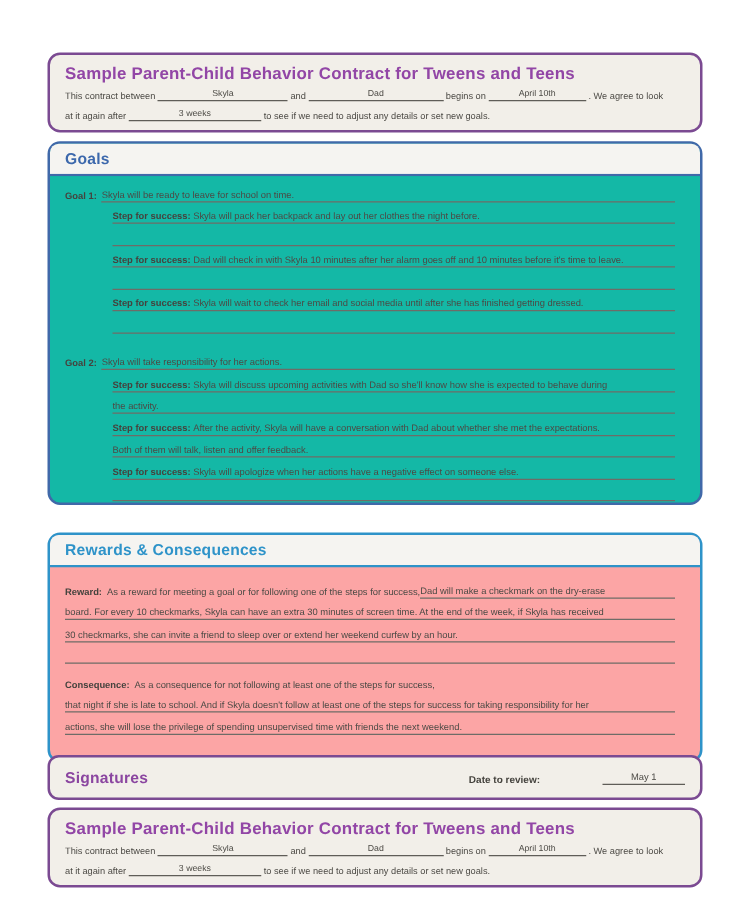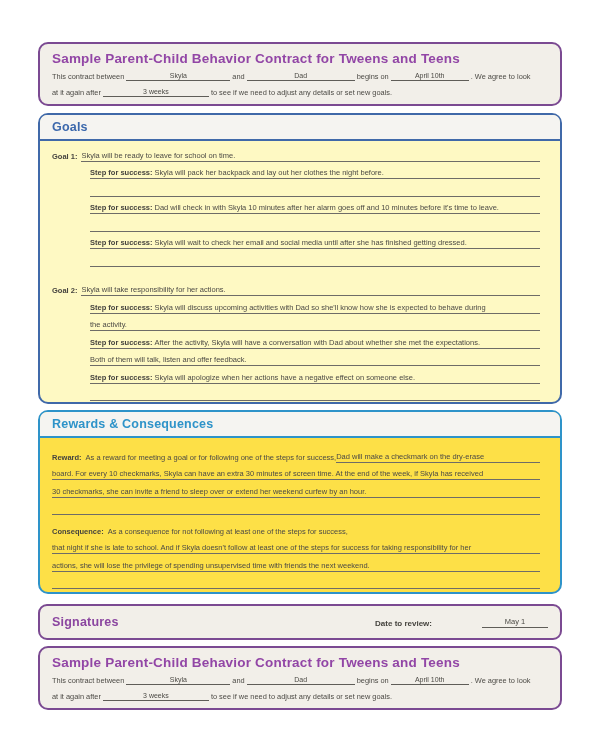--- a/index.html
+++ b/index.html
@@ -9,22 +9,22 @@
     color:#4c4a45;
     position:relative;
     overflow:hidden;
   }
   .box {
     position:absolute; left:38px; width:524px;
     box-sizing:border-box;
     border-radius:10px;
   }
   .purple-box { border:2.5px solid #7b4a92; background:#f2efe9; }
-  .blue-box   { border:2.5px solid #4069a9; background:#fef9c3; }
-  .cyan-box   { border:2.5px solid #2e93c9; background:#fde047; }
+  .blue-box   { border:2.5px solid #4069a9; background:#14b8a6; }
+  .cyan-box   { border:2.5px solid #2e93c9; background:#fca5a5;margin-top:16px; }
 
   
   .hdr-box { padding:5px 12px 0 12px; }
   .hdr-title {
     font-size:13.5px; font-weight:bold; color:#9246a6;
     letter-spacing:0.2px; margin:2px 0 3px 0; white-space:nowrap;
   }
   .h-row {
     display:flex; align-items:flex-start; white-space:nowrap;
     font-size:7.4px; margin-top:6px; color:#4c4a45;

